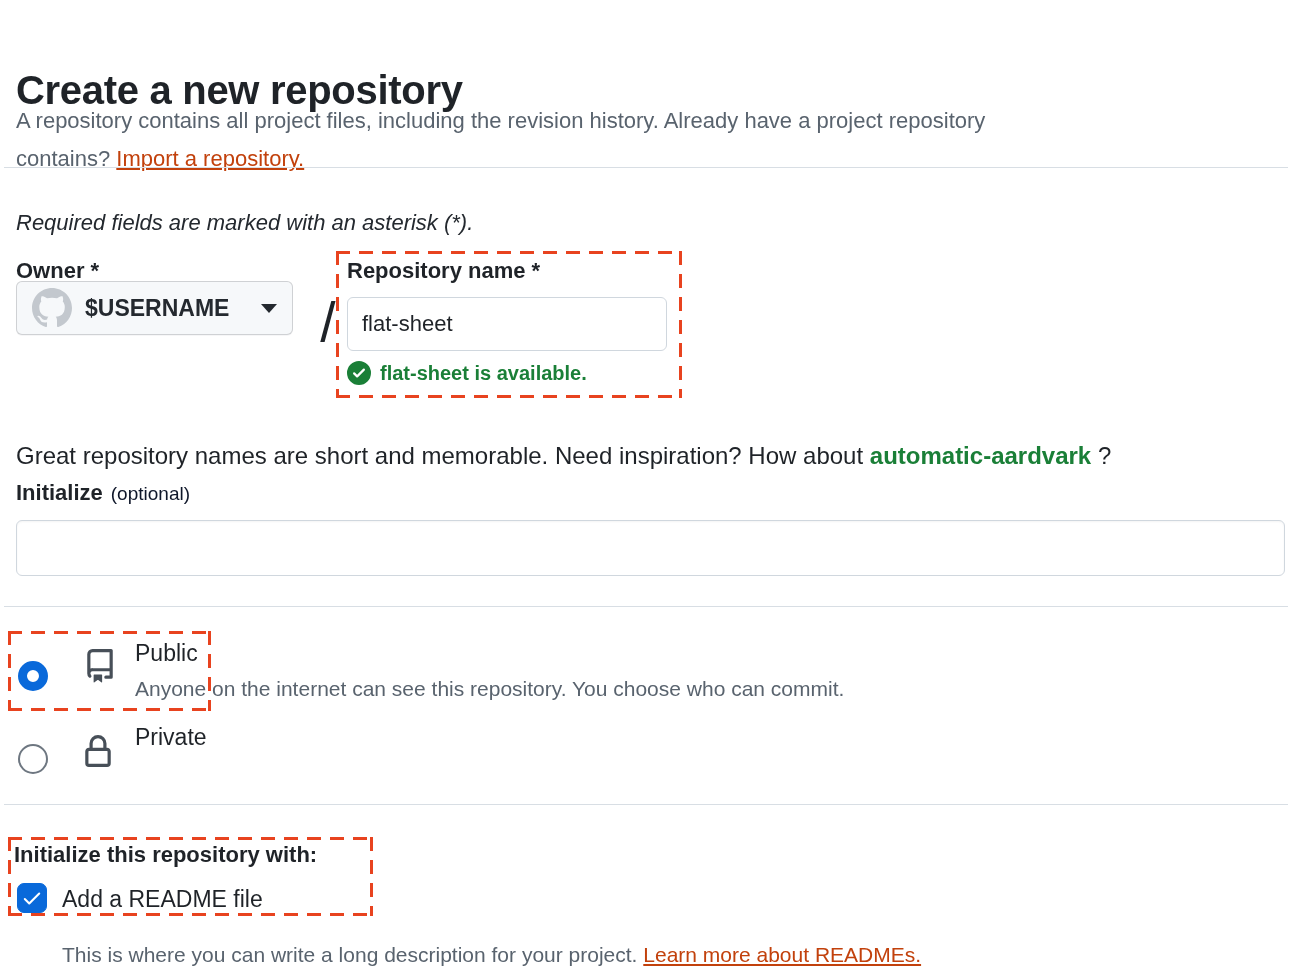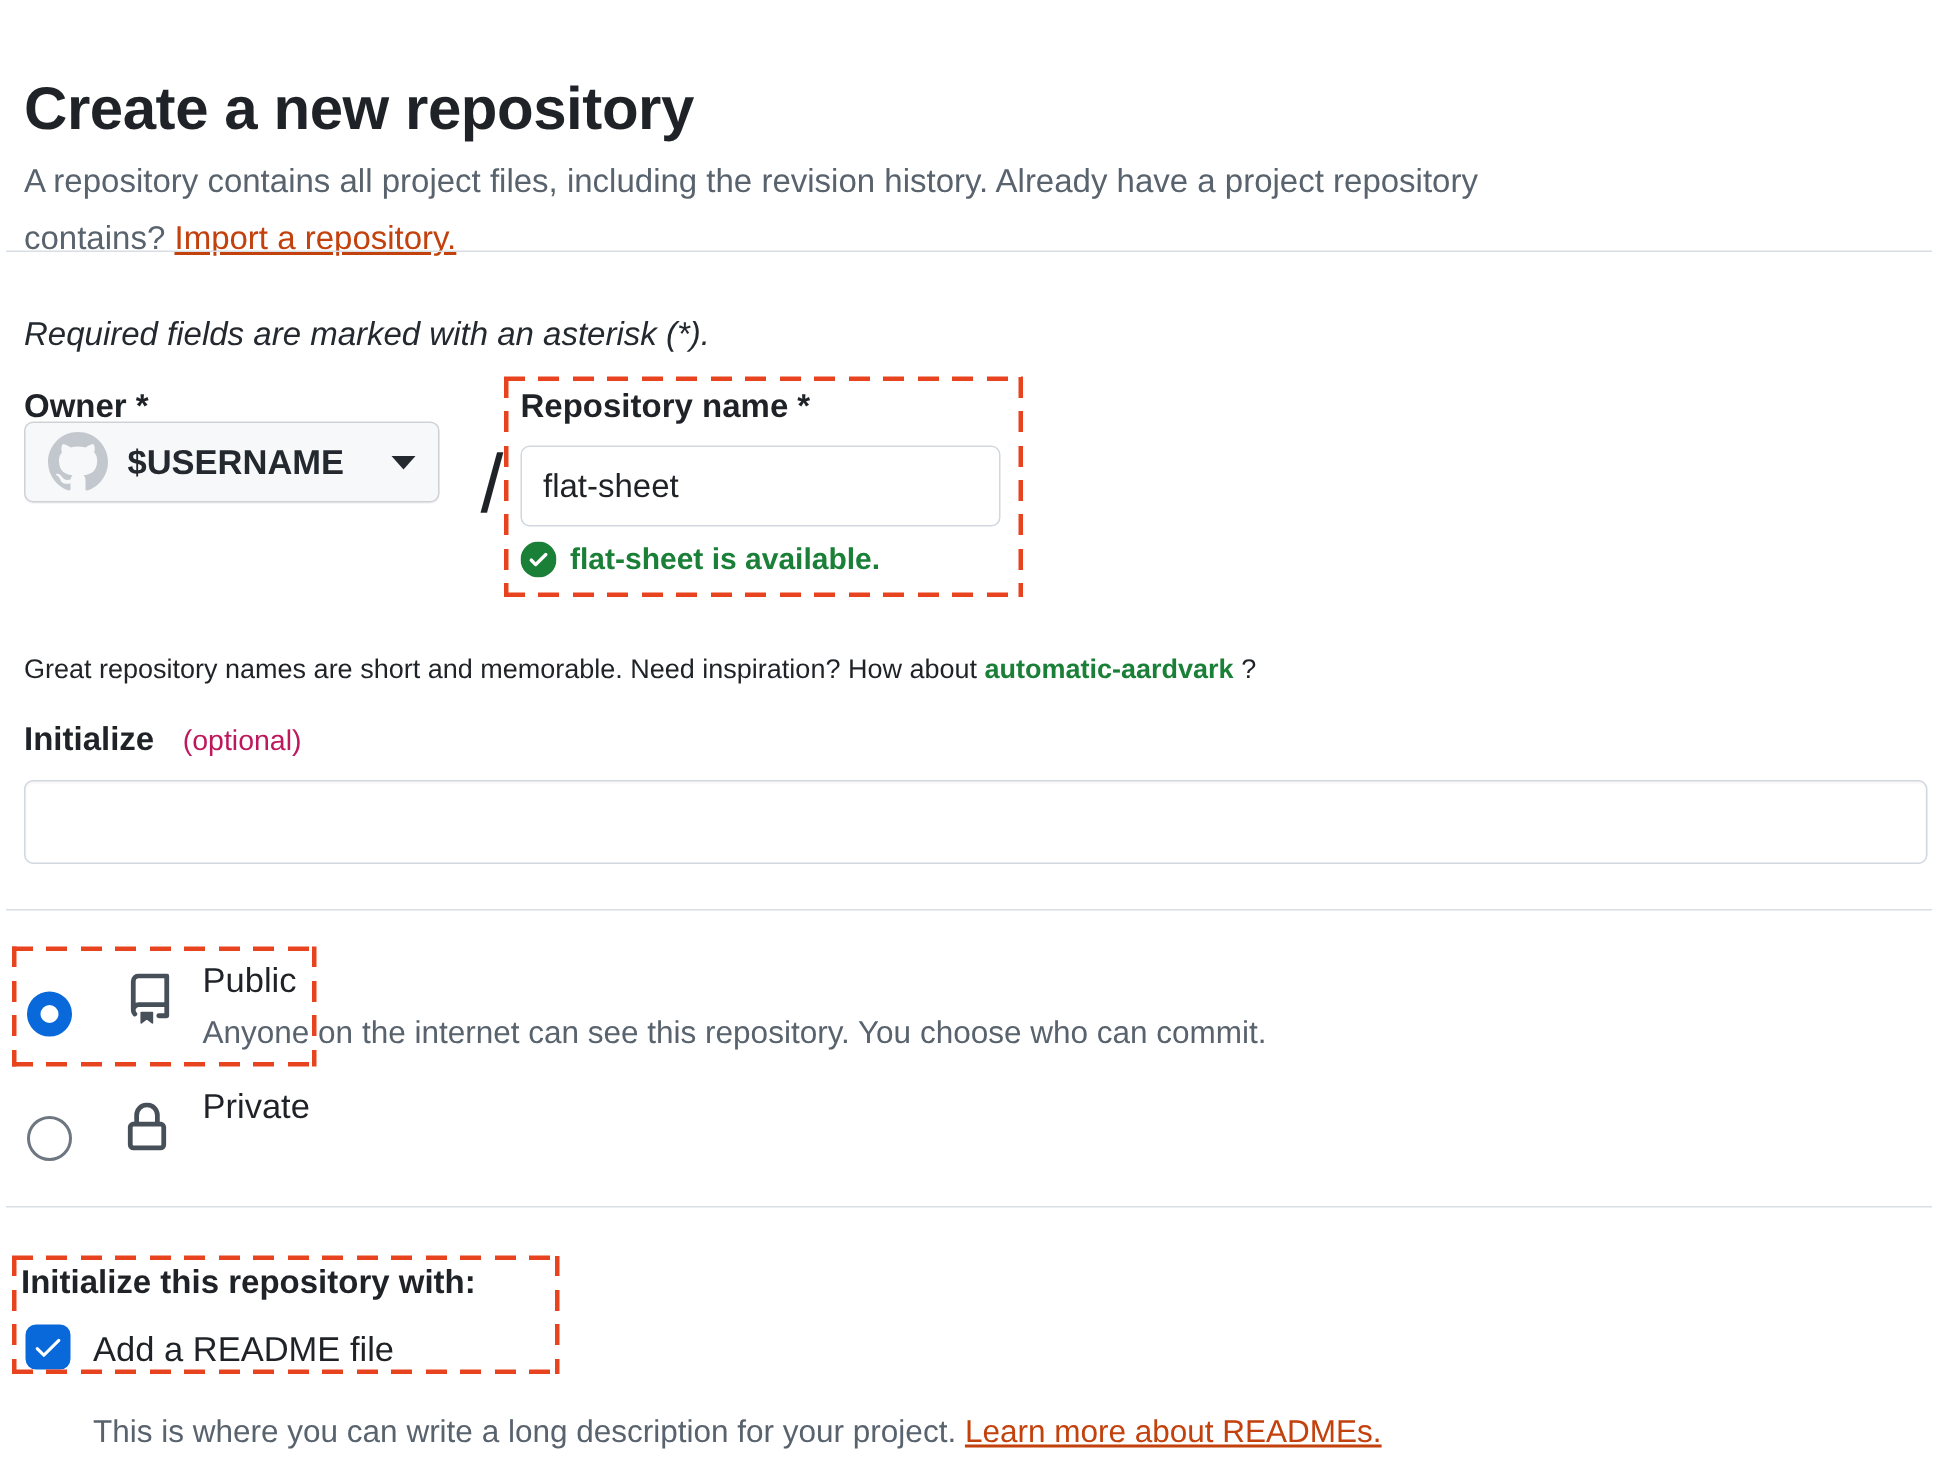--- a/index.html
+++ b/index.html
@@ -7,21 +7,21 @@
     position:relative;
     width:1298px;height:972px;
     background:#ffffff;
     font-family:"Liberation Sans","DejaVu Sans",sans-serif;
     color:#1f2328;
     overflow:hidden;
   }
   .abs{position:absolute;}
 
   .page-title{
-    left:16px;top:22px;
+    left:16px;top:39px;
     font-size:40px;font-weight:700;line-height:48px;
     letter-spacing:-0.3px;
     text-align:center;
   }
   .intro{
     left:16px;top:80px;width:1230px;
     font-size:22px;line-height:38px;color:#59636e;
   }
   a.link{color:#c2410c;text-decoration:underline;cursor:pointer;}
 
@@ -73,25 +73,25 @@
   .repo-input{left:347px;top:297px;width:320px;height:54px;}
   .desc-input{left:16px;top:520px;width:1269px;height:56px;box-shadow:inset 0 1px 2px rgba(31,35,40,0.05);}
 
   .availability{
     left:347px;top:361px;
     display:flex;align-items:center;gap:9px;
   }
   .availability .msg{font-size:20px;font-weight:700;color:#1a7f37;}
   .check-circle{width:24px;height:24px;display:block;flex:none;}
 
-  .name-hint{left:16px;top:418px;font-size:18px;color:#1f2328;}
+  .name-hint{left:16px;top:418px;font-size:24px;color:#1f2328;}
   .suggestion{color:#1a7f37;font-weight:700;cursor:pointer;}
 
   .desc-label-row{left:16px;top:480px;font-size:22px;}
-  .optional{font-size:19px;font-weight:400;color:#be185d;margin-left:19px;}
+  .optional{font-size:19px;font-weight:400;color:#0f172a;margin-left:8px;}
 
   .radio{
     width:30px;height:30px;border-radius:50%;
     box-sizing:border-box;background:#fff;cursor:pointer;
   }
   .radio.checked{border:9px solid #0969da;}
   .radio.unchecked{border:2px solid #6e7781;}
   .public-radio{left:18px;top:661px;}
   .private-radio{left:18px;top:744px;}
 

